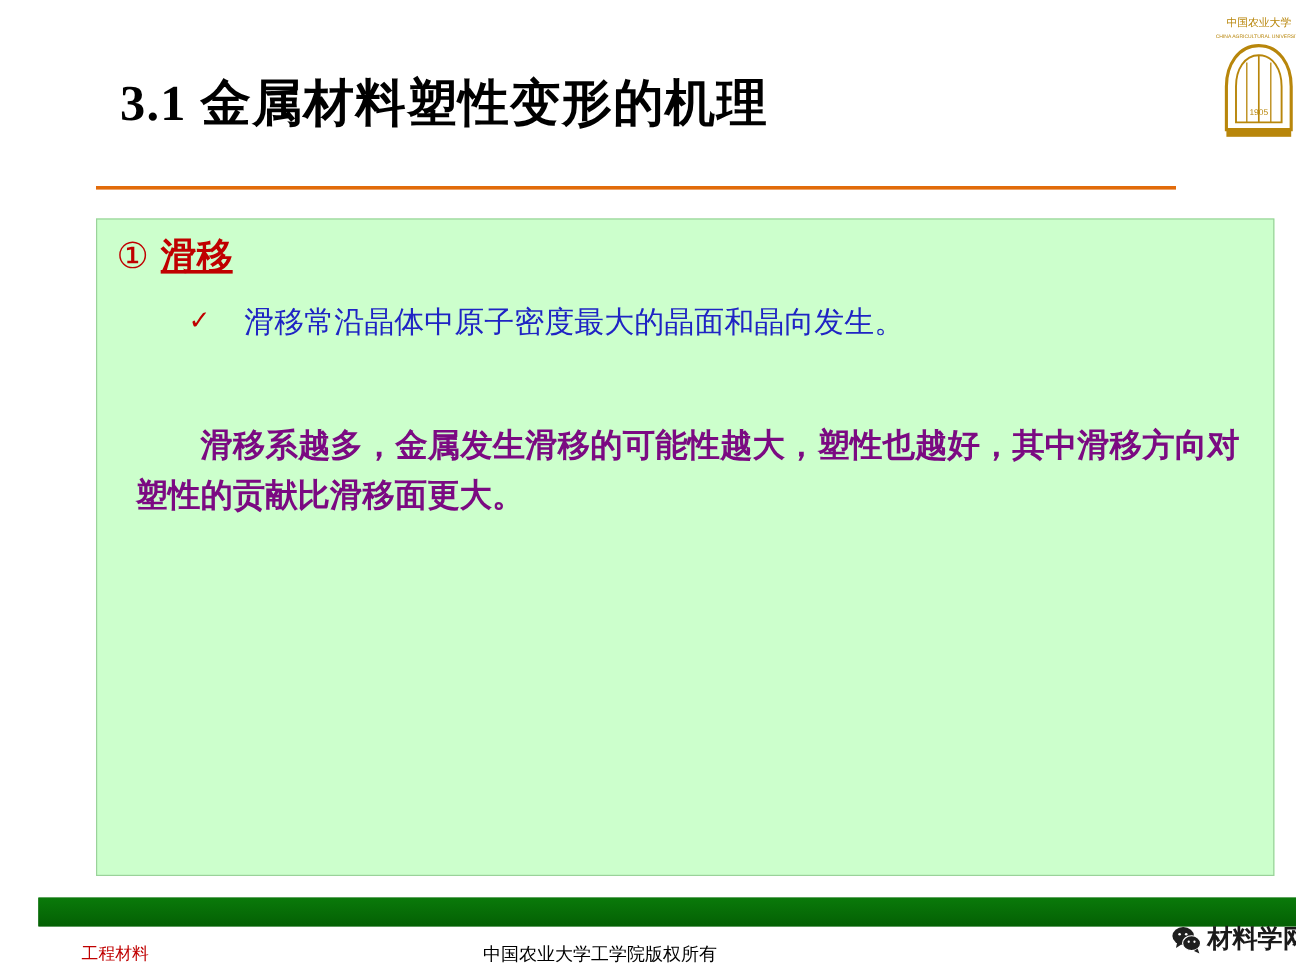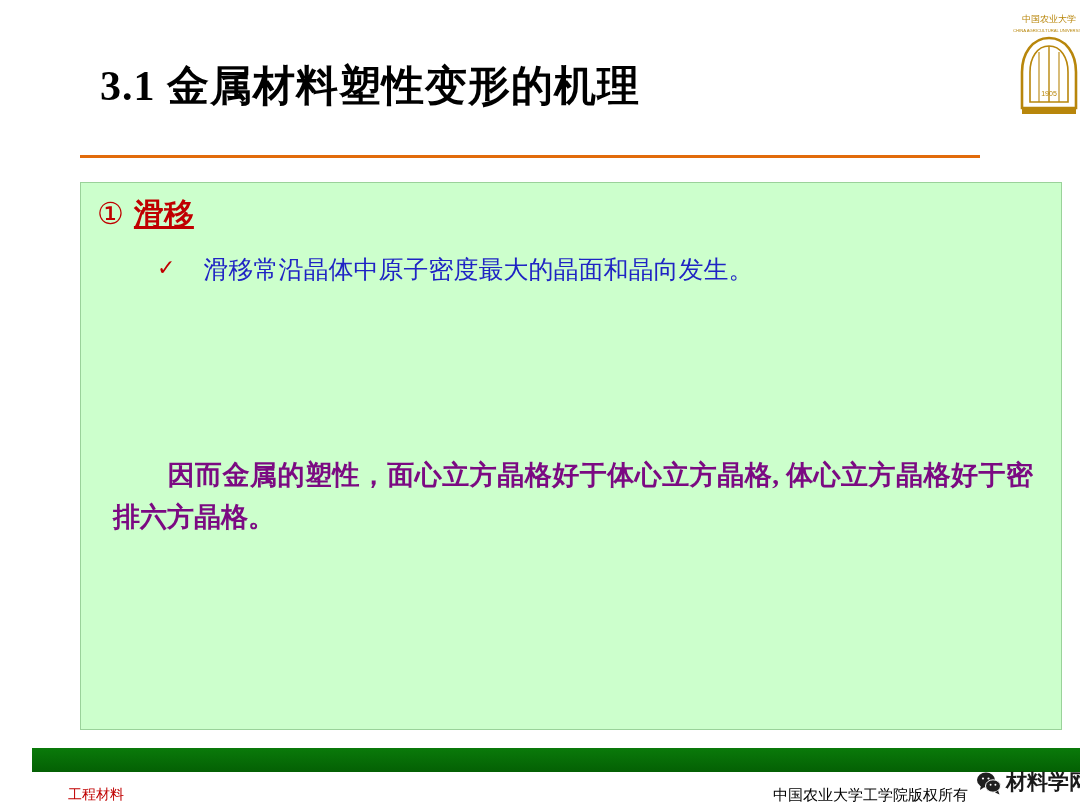--- a/index.html
+++ b/index.html
@@ -151,21 +151,21 @@
     font-size: 14px;
     font-weight: normal;
     color: #C00000;
     white-space: nowrap;
   }
   .footer-center {
     position: absolute;
     left: 0;
     top: 786px;
     width: 936px;
-    text-align: right;
+    text-align: center;
     font-family: "Liberation Serif", serif;
     font-size: 15px;
     color: #000000;
   }
   .watermark {
     position: absolute;
     right: 22px;
     top: 768px;
     display: flex;
     align-items: flex-end;
@@ -210,22 +210,22 @@
     <div class="heading-row">
       <span class="heading-num">①</span>
       <span class="heading-text">滑移</span>
     </div>
 
     <div class="bullet-row">
       <span class="check-mark">✓</span>
       <span class="bullet-text">滑移常沿晶体中原子密度最大的晶面和晶向发生。</span>
     </div>
 
-
-    <div class="para p2"><span class="indent"></span><span>因而金属的塑性，面心立方晶格好于体心立方晶格, 体心立方晶格好于密排六方晶格。</span></div>
+    <div class="para p1"><span class="indent"></span><span>滑移系越多，金属发生滑移的可能性越大，塑性也越好，其中滑移方向对塑性的贡献比滑移面更大。</span></div>
+
 
   </div>
 
   <div class="footer-bar">
       <div class="inner"></div>
     </div>
   <div class="footer-left">工程材料</div>
   <div class="footer-center">中国农业大学工学院版权所有</div>
 
   <div class="watermark">

